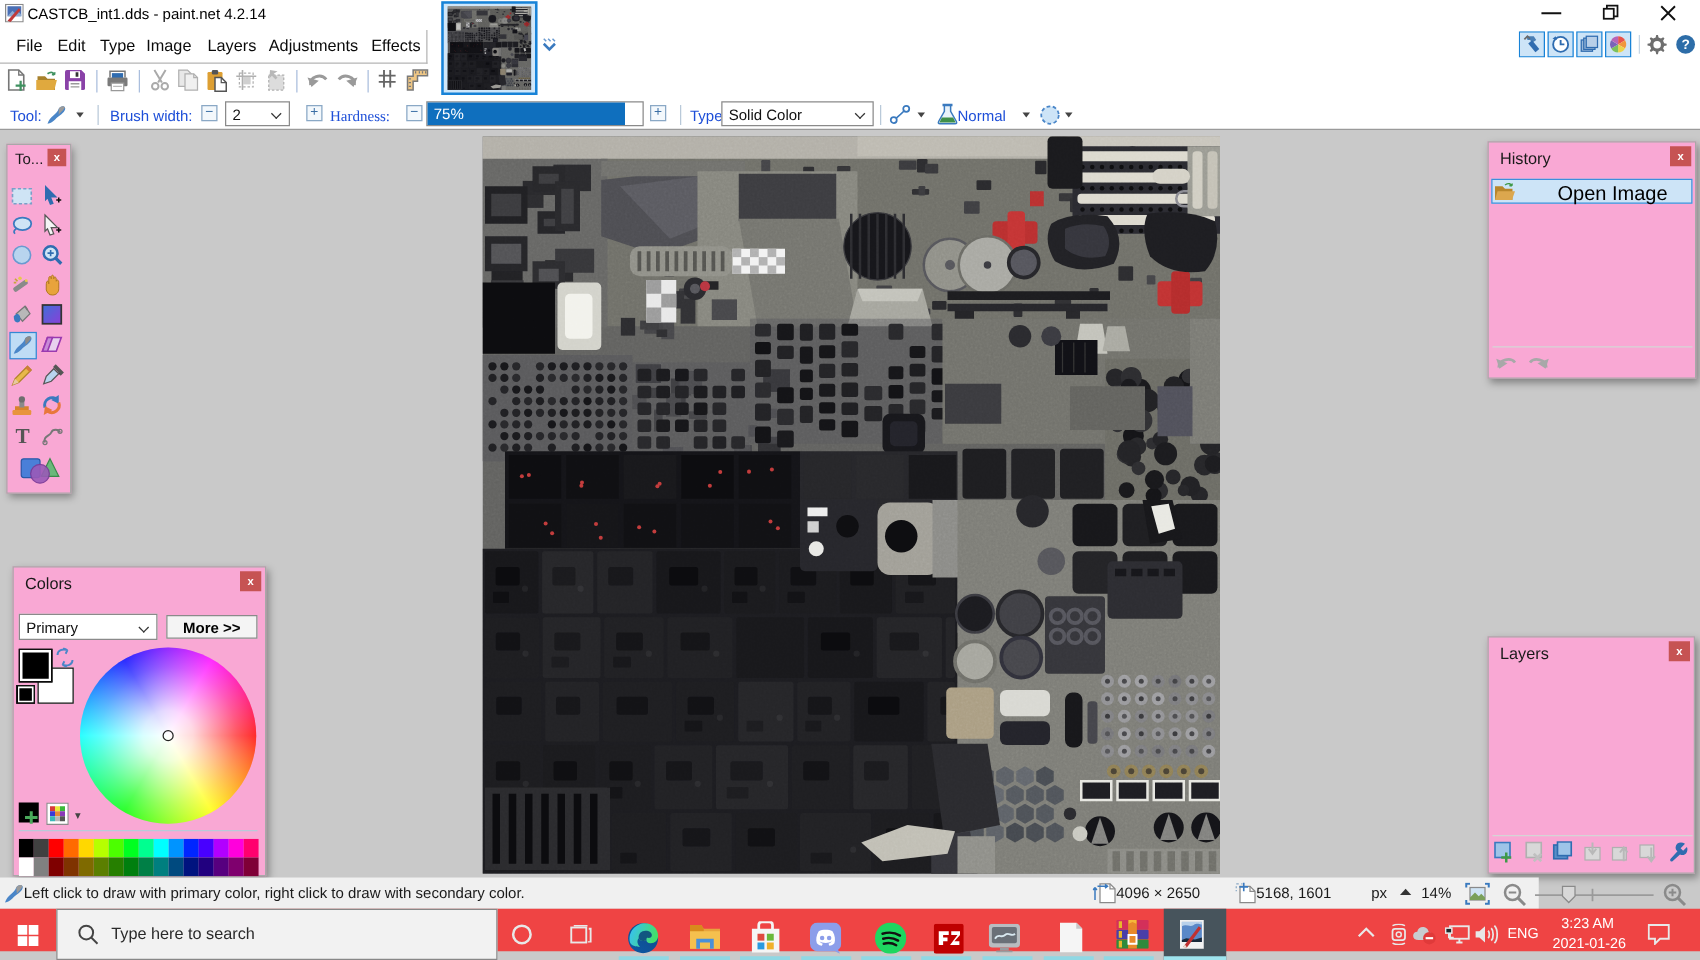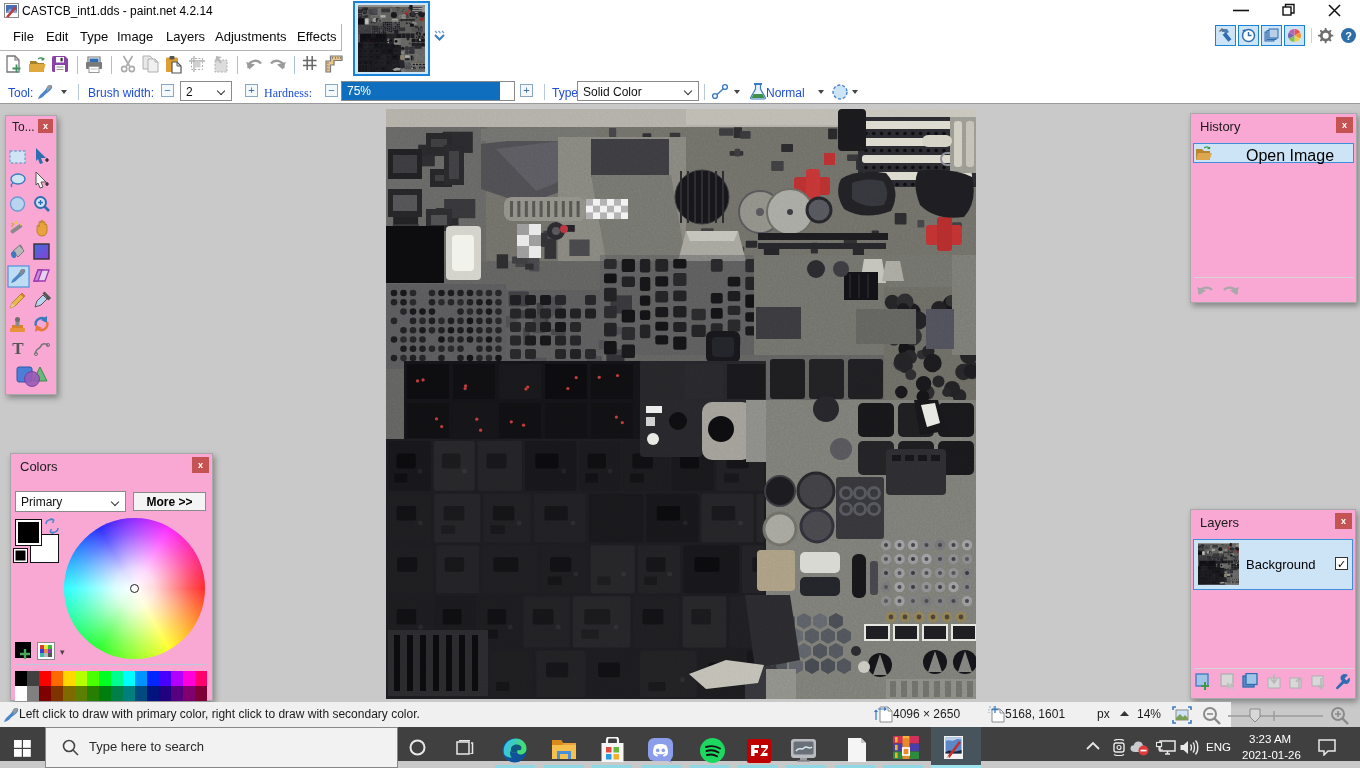--- a/index.html
+++ b/index.html
@@ -20,21 +20,21 @@
   
   #work { position:absolute; left:0; top:105px; width:1360px; height:597px; background:#c9c9c9; }
   #canvas { position:absolute; left:386px; top:109px; width:590px; height:590px; }
   
   .panel { position:absolute; background:#f9a8d4; border:1px solid #a8a8a8; box-shadow:2px 3px 6px rgba(0,0,0,0.35);padding-left:30px; }
   .ptitle { position:absolute; left:9px; top:5px; font-size:13px; color:#1a1a1a; }
   .pclose { position:absolute; right:3px; top:3px; width:17px; height:16px; background:#c65353; color:#fff; font-size:9px; font-weight:bold; text-align:center; line-height:16px; }
   
   #status { position:absolute; left:0; top:702px; width:1231px; height:25px; background:#f0f0f0; font-size:12px; color:#1a1a1a; }
   
-  #taskbar { position:absolute; left:0; top:727px; width:1360px; height:34px; background:#404040; }
+  #taskbar { position:absolute; left:0; top:727px; width:1360px; height:34px; background:#ef4444; }
   #search { position:absolute; left:45px; top:0px; width:353px; height:41px; background:#f2f2f2; border:1px solid #888; font-size:13px; color:#2a2a2a; }
   .uline { position:absolute; top:38px; height:3px; background:#8fd8e4; }
   .trtxt { position:absolute; color:#fff; font-size:11.5px; }
 </style>
 </head>
 <body>
 
 <div id="chrome">
   <svg class="abs" style="left:4px; top:3px;" width="15" height="15" viewBox="0 0 15 15">
     <rect x="0.5" y="0.5" width="14" height="14" fill="#fff" stroke="#8a8a8a"></rect>
@@ -1252,28 +1252,20 @@
     <path d="M3 12 C3 5 13 4 16 8" fill="none" stroke="#a8a8a8" stroke-width="2.2"></path>
     <path d="M1 5 L3.5 13 L10 8.5 Z" fill="#a8a8a8"></path>
     <path d="M41 12 C41 5 31 4 28 8" fill="none" stroke="#a8a8a8" stroke-width="2.2"></path>
     <path d="M43 5 L40.5 13 L34 8.5 Z" fill="#a8a8a8"></path>
   </svg>
 </div>
 
 <div class="panel" id="layerspanel" style="left:1190px; top:509px; width:166px; height:190px;">
   <div class="ptitle">Layers</div>
   <div class="pclose">x</div>
-  <div style="position:absolute; left:2px; top:29px; width:160px; height:51px; background:#cde4f7; border:1px solid #3d8edb;">
-    <svg width="41" height="42" style="position:absolute; left:4px; top:3px;">
-        <use href="#tex" transform="scale(0.0703)"></use>
-        <rect x="0" y="0" width="41" height="42" fill="#14141a" opacity="0.22"></rect>
-      </svg>
-    <span style="position:absolute; left:52px; top:17px; font-size:13px;">Background</span>
-    <div style="position:absolute; right:4px; top:17px; width:13px; height:13px; border:1px solid #333; background:#fff; font-size:11px; line-height:13px; text-align:center;">✓</div>
-  </div>
   <div style="position:absolute; left:3px; bottom:29px; width:160px; border-top:1px solid #d5d5d5;"></div>
   <svg style="position:absolute; left:4px; bottom:6px;" width="158" height="19" viewBox="0 0 158 19">
 
     <g transform="translate(0,0)">
         <rect x="1" y="1" width="12" height="12" fill="#9ec4e8" stroke="#3a7abf" stroke-width="1.3"></rect>
         <path d="M10 9 L10 17 M6 13 L14 13" stroke="#3f9948" stroke-width="2"></path>
       </g>
 
     <g transform="translate(25,0)">
         <rect x="1" y="1" width="12" height="12" fill="#d8d8d8" stroke="#b0b0b0" stroke-width="1.3"></rect>

